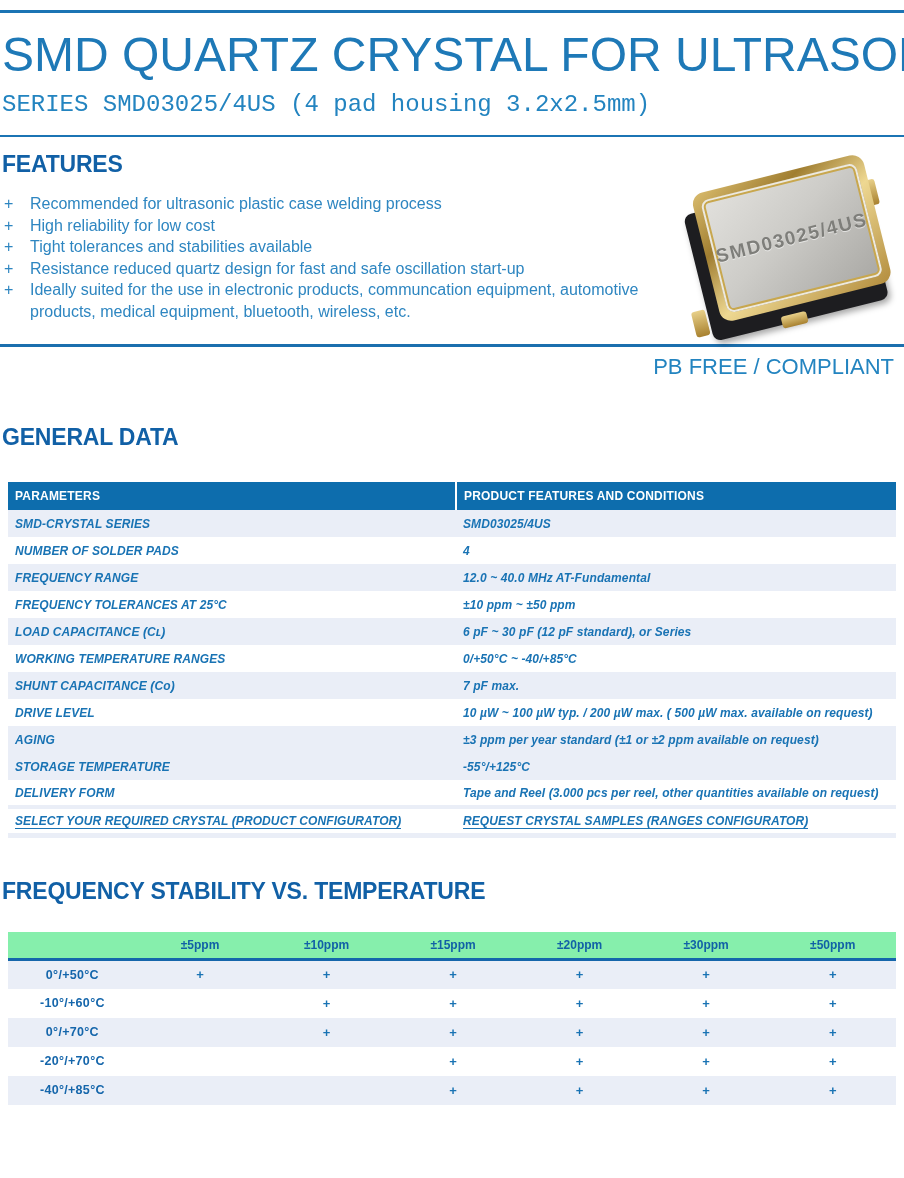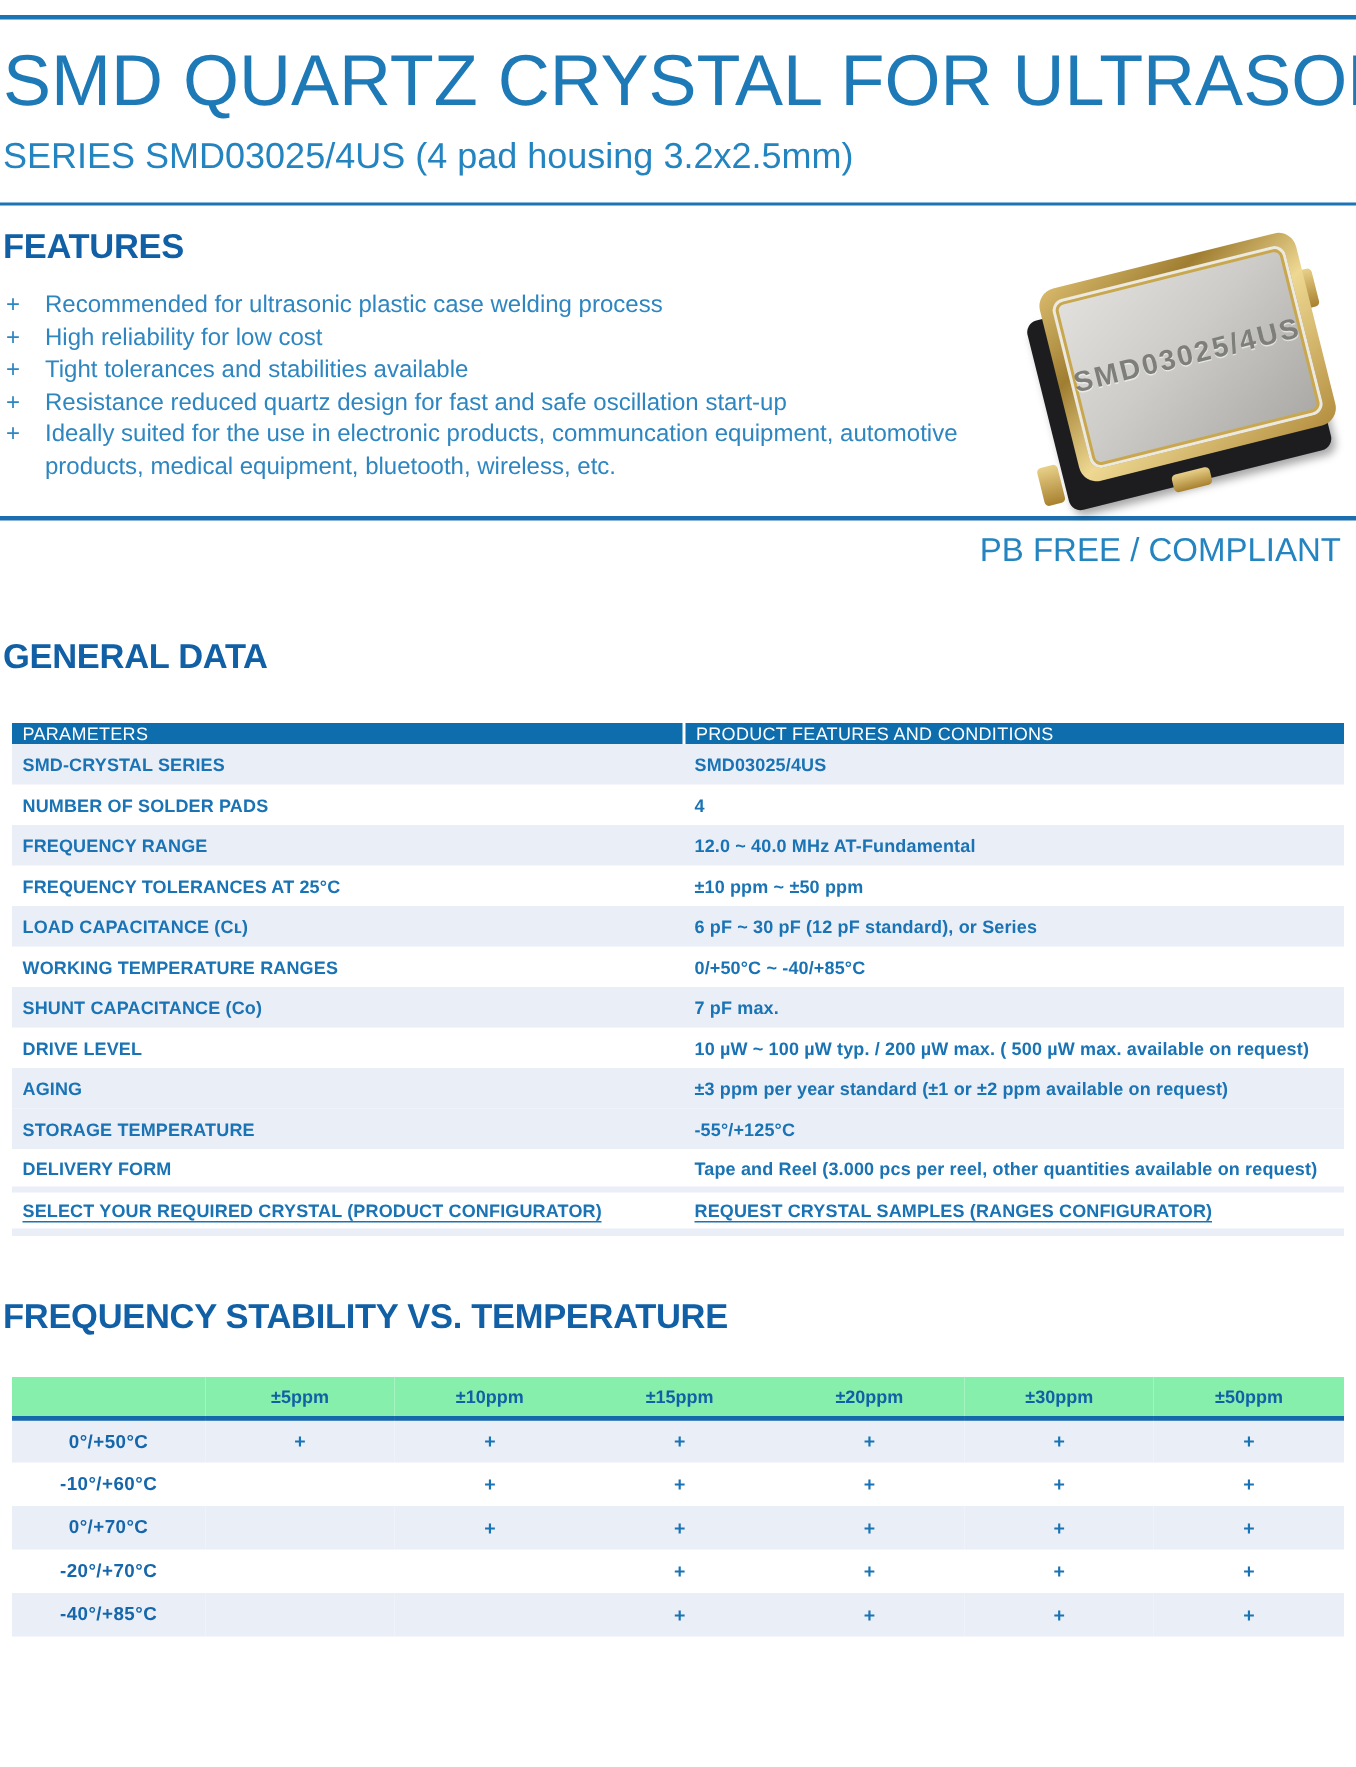--- a/index.html
+++ b/index.html
@@ -10,21 +10,21 @@
     font-family:"Liberation Sans", sans-serif;
   }
   .topbar { margin-top:10px; height:3px; background:#1b74b4; }
 
   h1.title {
     margin:16px 0 0 2px; font-size:48px; font-weight:normal;
     color:#1e79b7; line-height:52px; letter-spacing:0px; white-space:nowrap;
   }
   h2.subtitle {
     margin:10px 0 16px 2px; font-size:24px; font-weight:normal;
-    color:#2384c0; line-height:28px;
+    color:#2384c0; line-height:28px;font-family:Liberation Mono, monospace;
   }
   .rule  { height:2px; background:#1b74b4; }
   .rule2 { height:3px; background:#1b6fae; margin-top:22px; }
 
   h3.section {
     margin:14px 0 0 2px; font-size:23px; font-weight:bold;
     color:#1160a6; line-height:26px; letter-spacing:-0.2px;
   }
   h3.gd { margin-top:44px; }
   h3.fs { margin-top:40px; }
@@ -68,27 +68,27 @@
     margin:7px 10px 0 0; text-align:right; font-size:22px;
     color:#2384c0; line-height:26px;
   }
 
   
   table.general {
     margin:32px 8px 0 8px; width:888px; border-collapse:collapse; table-layout:fixed;
   }
   table.general th {
     background:#0d6dad; color:#ffffff; text-align:left;
-    font-size:12px; font-weight:normal; height:14px; padding:0 0 0 7px;
+    font-size:12px; font-weight:bold; height:28px; padding:0 0 0 7px;
     letter-spacing:0.2px;
   }
   table.general th.col-val { border-left:2px solid #ffffff; }
   table.general td {
     height:27px; font-size:12px; font-weight:bold; color:#1973b4;
-    padding:0 0 0 7px; letter-spacing:0.1px;
+    padding:0 0 0 7px; letter-spacing:0.1px;font-style:italic;
   }
   table.general tr.stripe { background:#eaeef7; }
   table.general tr.links-row { background:#ffffff; border-top:4px solid #eaeef7; border-bottom:5px solid #eaeef7; }
   table.general tr.links-row td { height:28px; }
   .cfg-link { text-decoration:none; color:#1973b4; border-bottom:1.5px solid #1973b4; cursor:pointer; }
 
   
   table.stability {
     margin:28px 8px 0 8px; width:888px; border-collapse:collapse; table-layout:fixed;
   }

